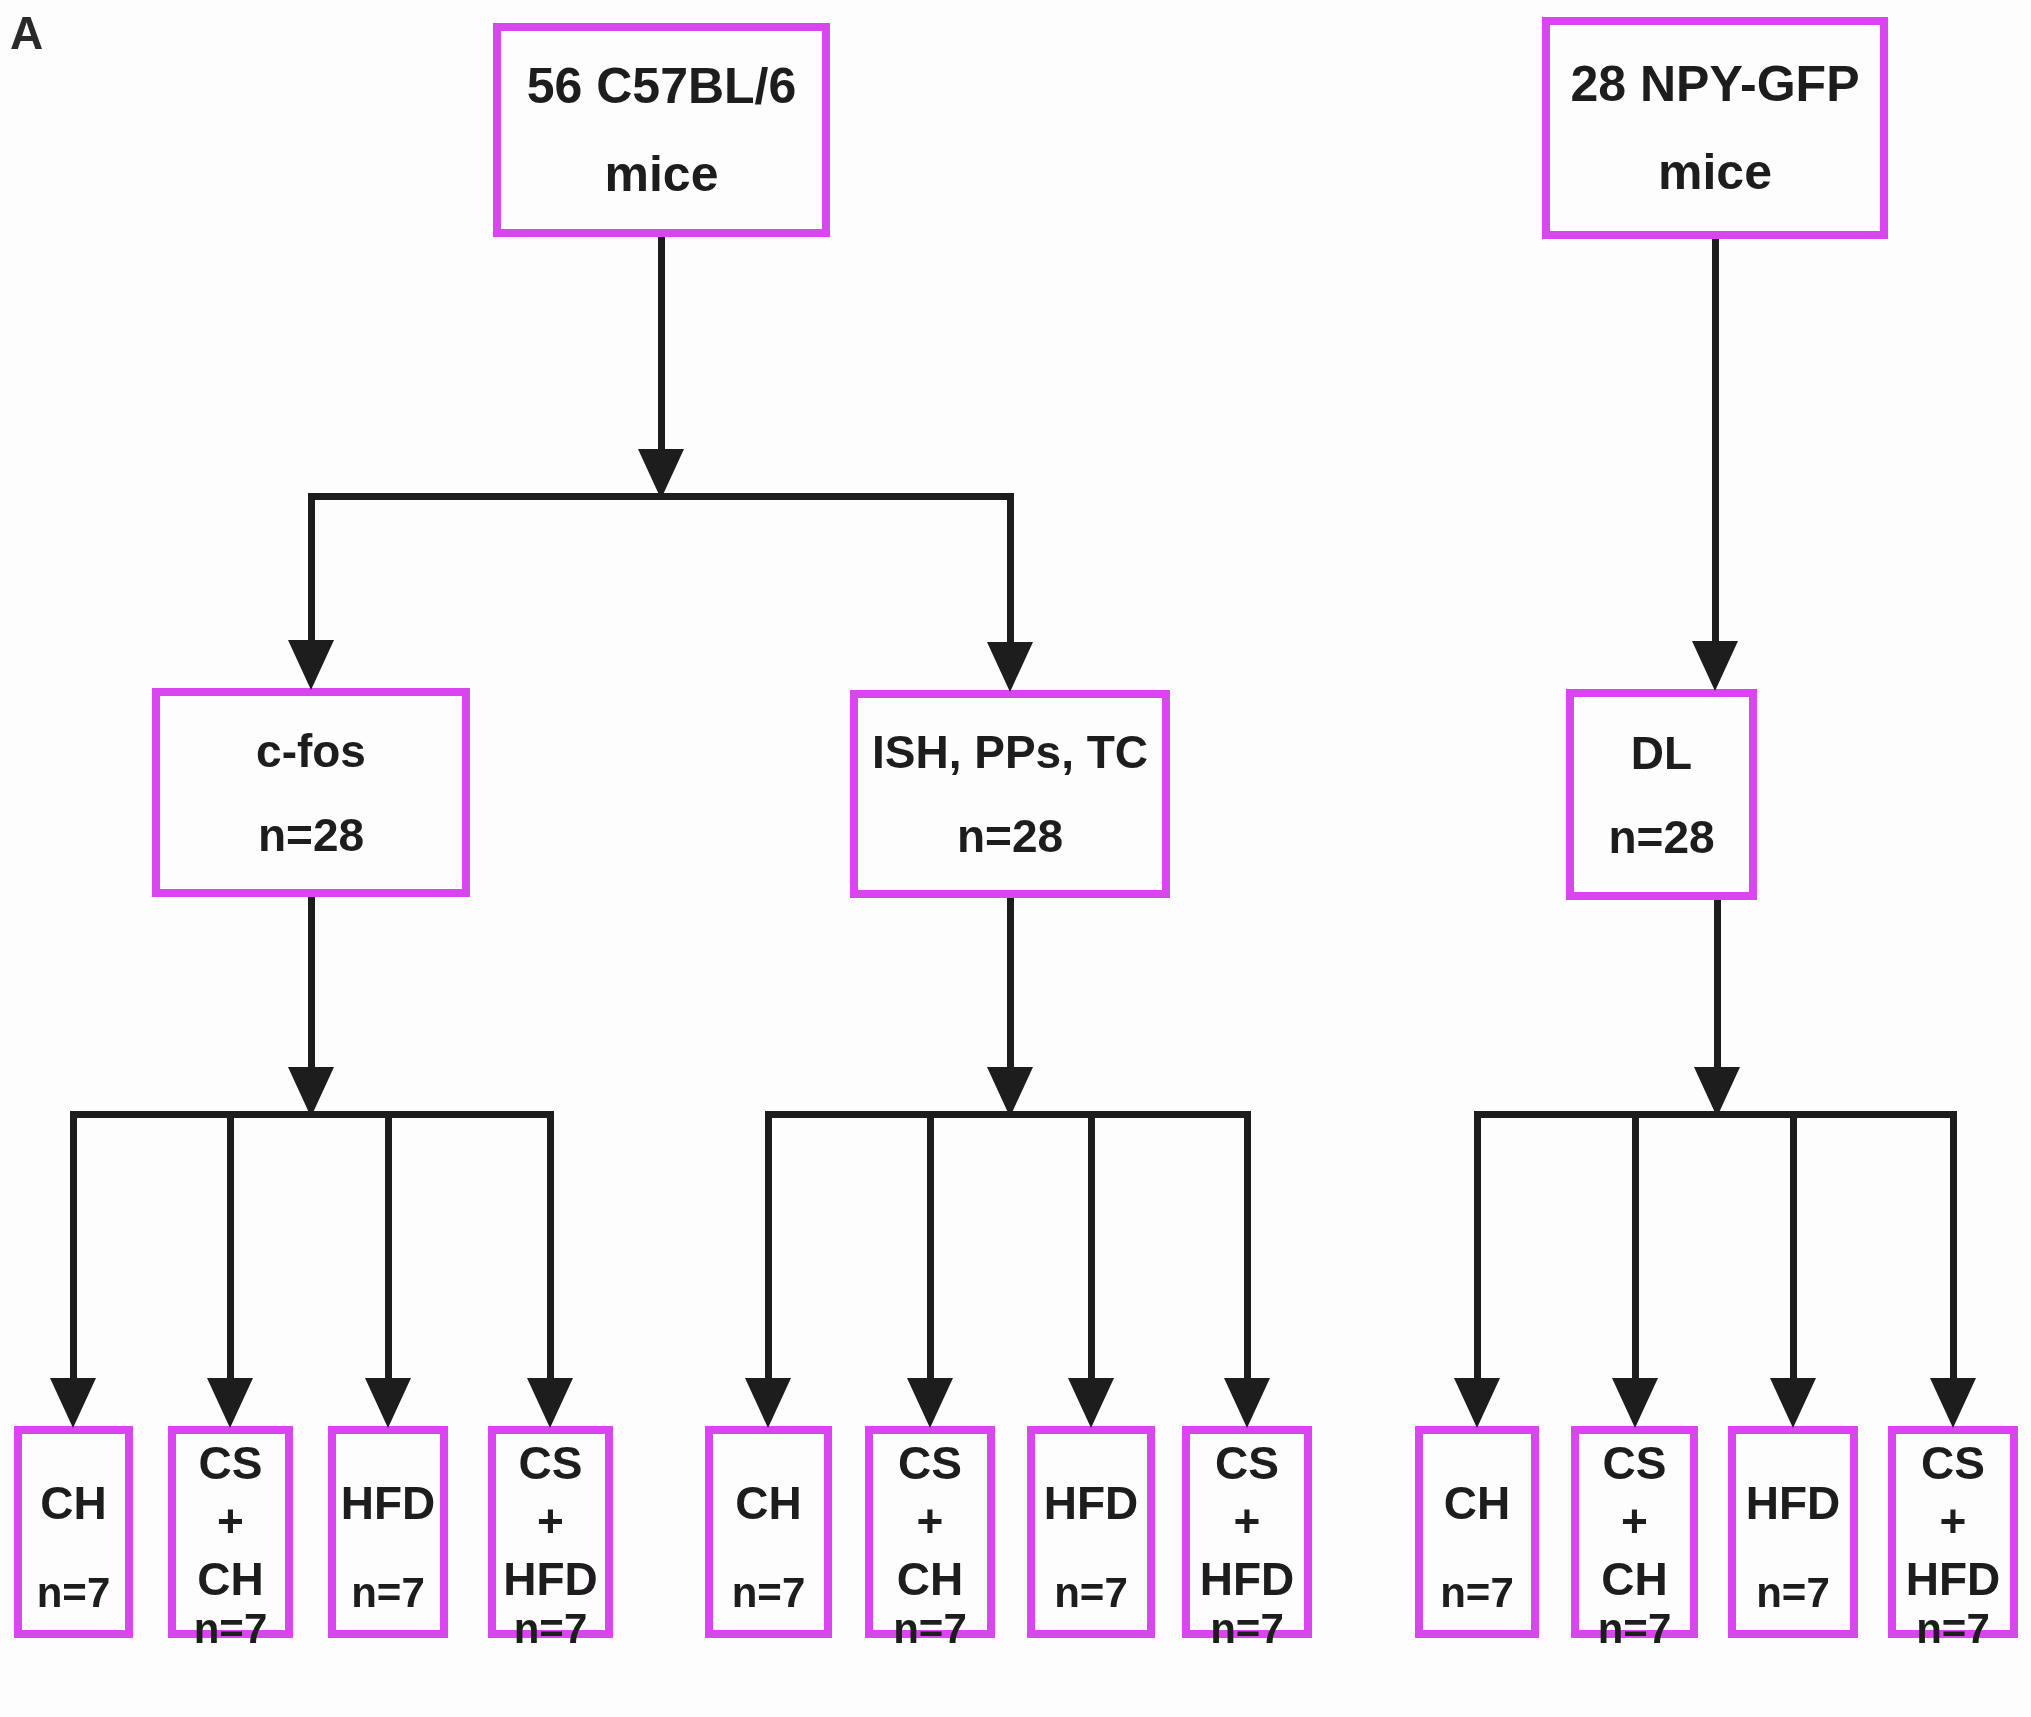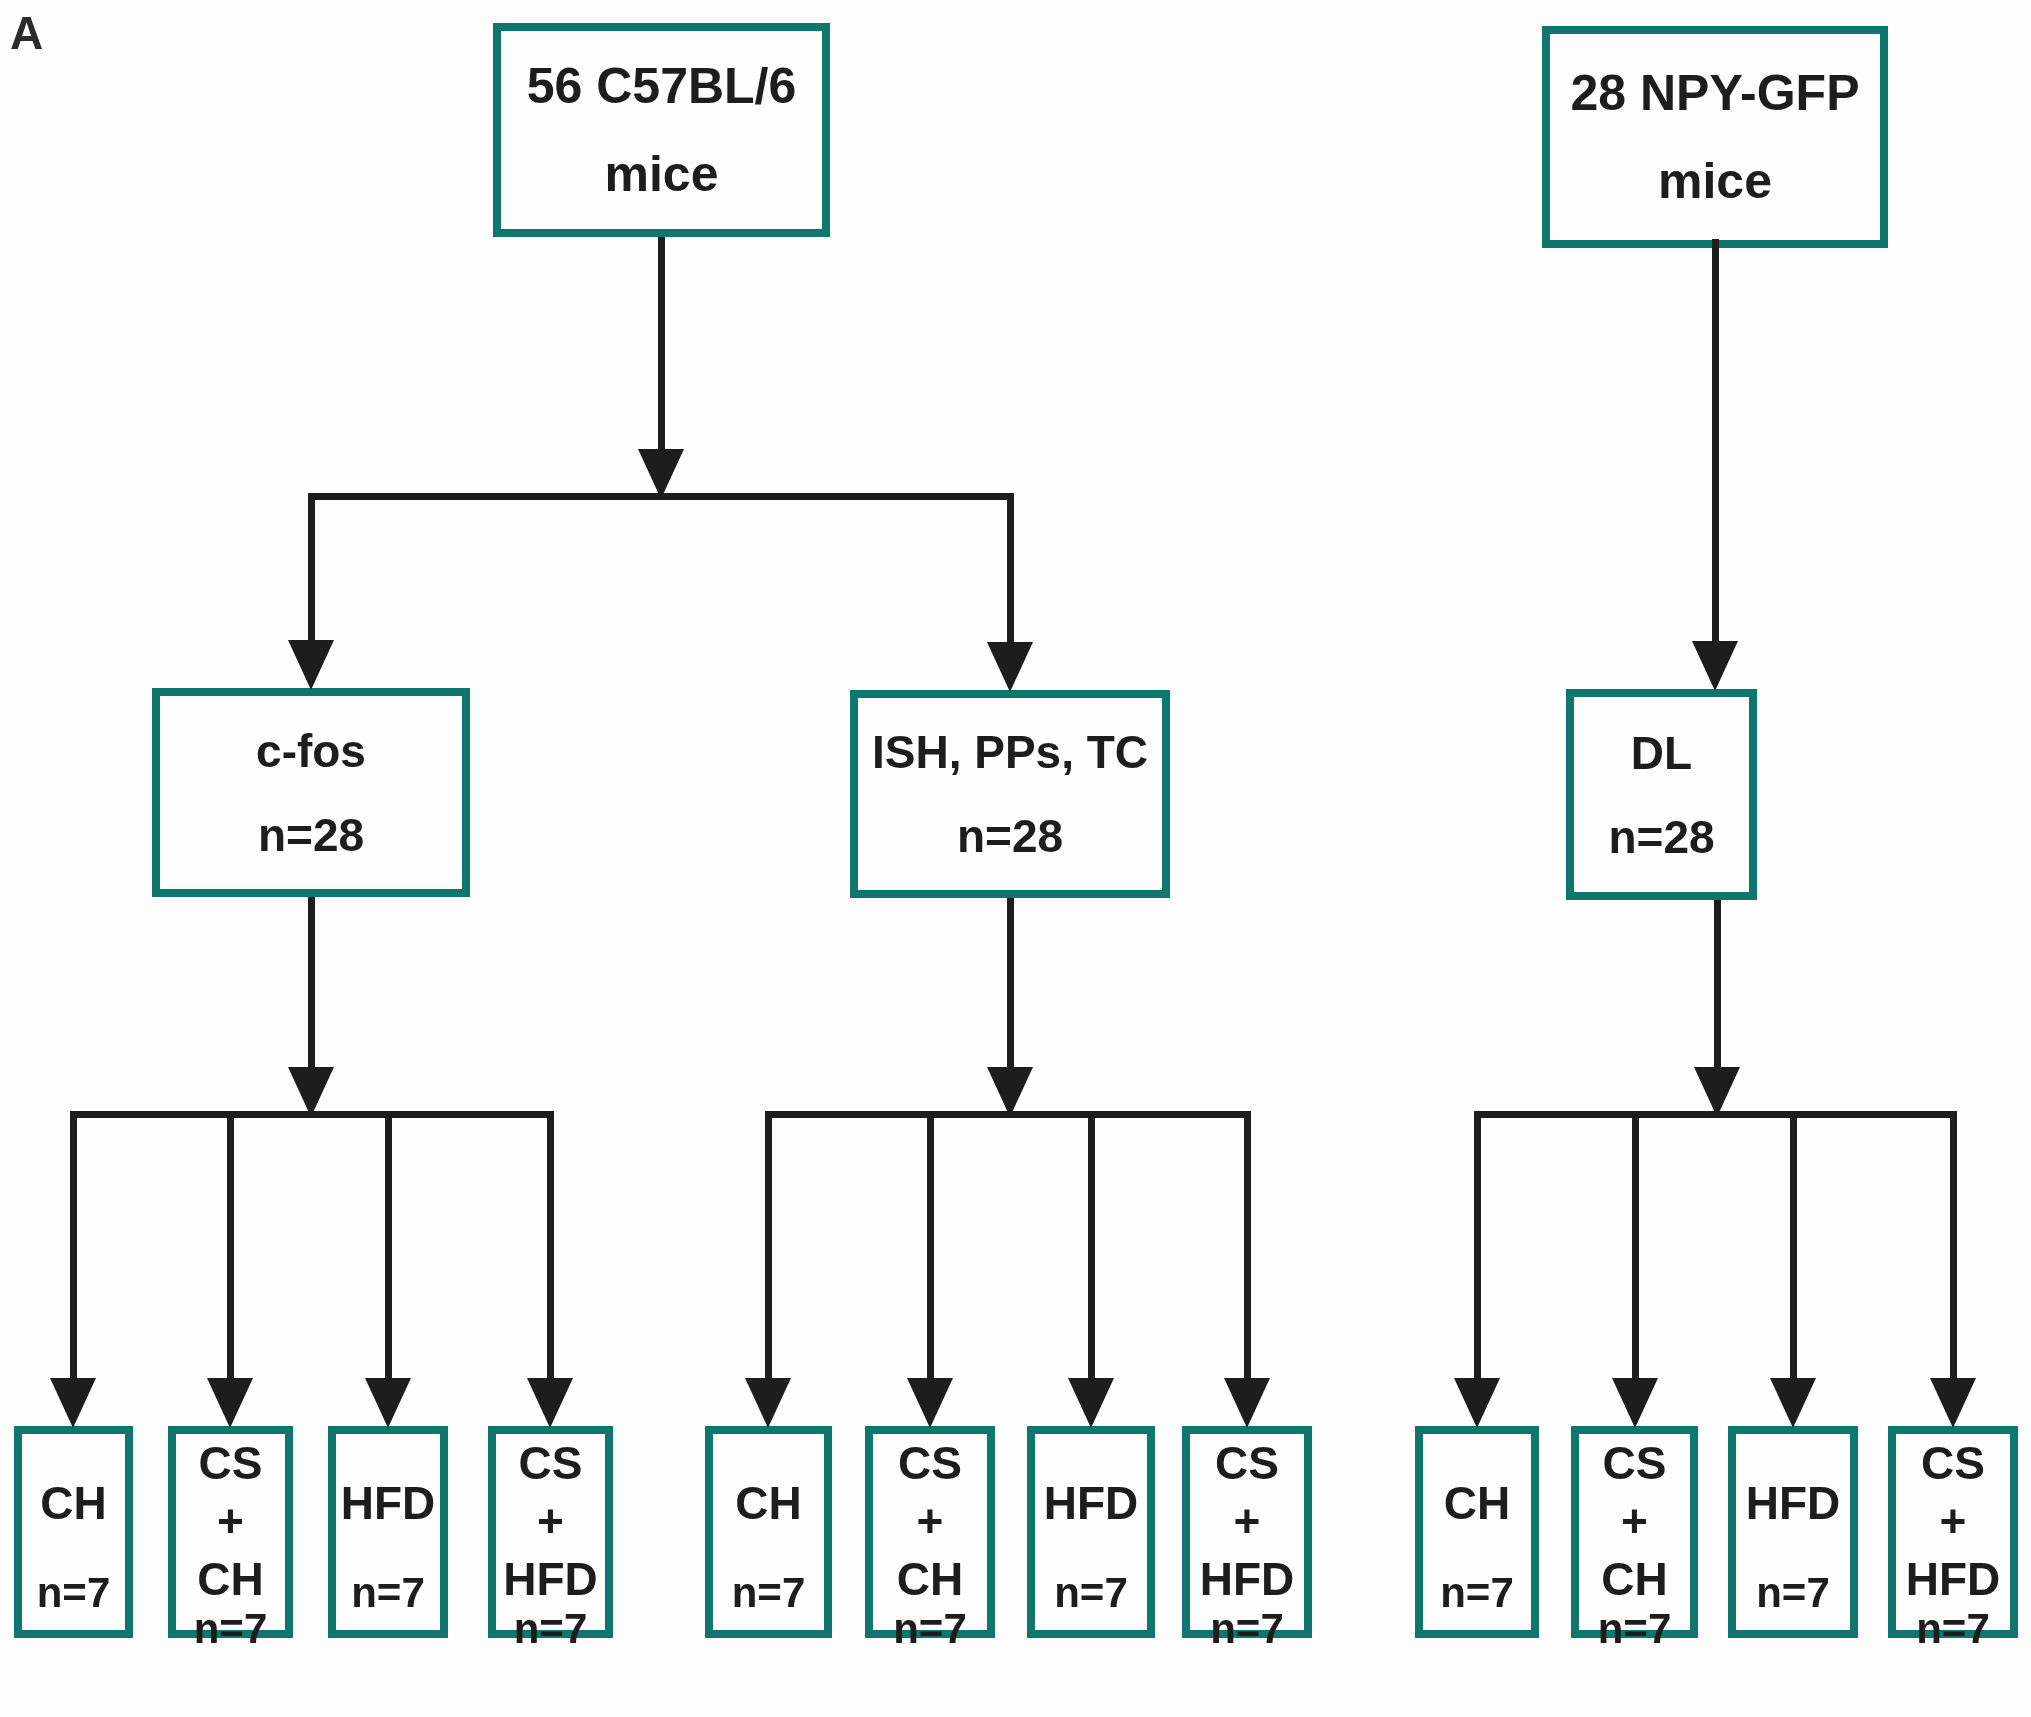--- a/index.html
+++ b/index.html
@@ -16,21 +16,21 @@
     position: absolute;
     left: 10px;
     top: 6px;
     font-size: 46px;
     font-weight: 700;
     color: #2a2a2a;
   }
   .node {
     position: absolute;
     box-sizing: border-box;
-    border: 8px solid #0f766e;
+    border: 8px solid #d946ef;
     background: #fdfdfd;
     display: flex;
     flex-direction: column;
     align-items: center;
     justify-content: center;
     text-align: center;
   }
   .root-node { font-size: 50px; font-weight: 600; row-gap: 38px; line-height: 1; }
   .branch-node { font-size: 46px; font-weight: 600; row-gap: 38px; line-height: 1; }
   .leaf-node {
@@ -61,21 +61,21 @@
 
 <div id="canvas">
 
   <div class="panel-label">A</div>
 
   <div class="node root-node" style="left:493px; top:23px; width:337px; height:214px;">
     <div class="node-line">56 C57BL/6</div>
     <div class="node-line">mice</div>
   </div>
 
-  <div class="node root-node" style="left:1542px; top:26px; width:346px; height:222px;">
+  <div class="node root-node" style="left:1542px; top:17px; width:346px; height:222px;">
     <div class="node-line">28 NPY-GFP</div>
     <div class="node-line">mice</div>
   </div>
 
   <div class="node branch-node" style="left:152px; top:688px; width:318px; height:209px;">
     <div class="node-line">c-fos</div>
     <div class="node-line">n=28</div>
   </div>
 
   <div class="node branch-node" style="left:850px; top:690px; width:320px; height:208px;">

